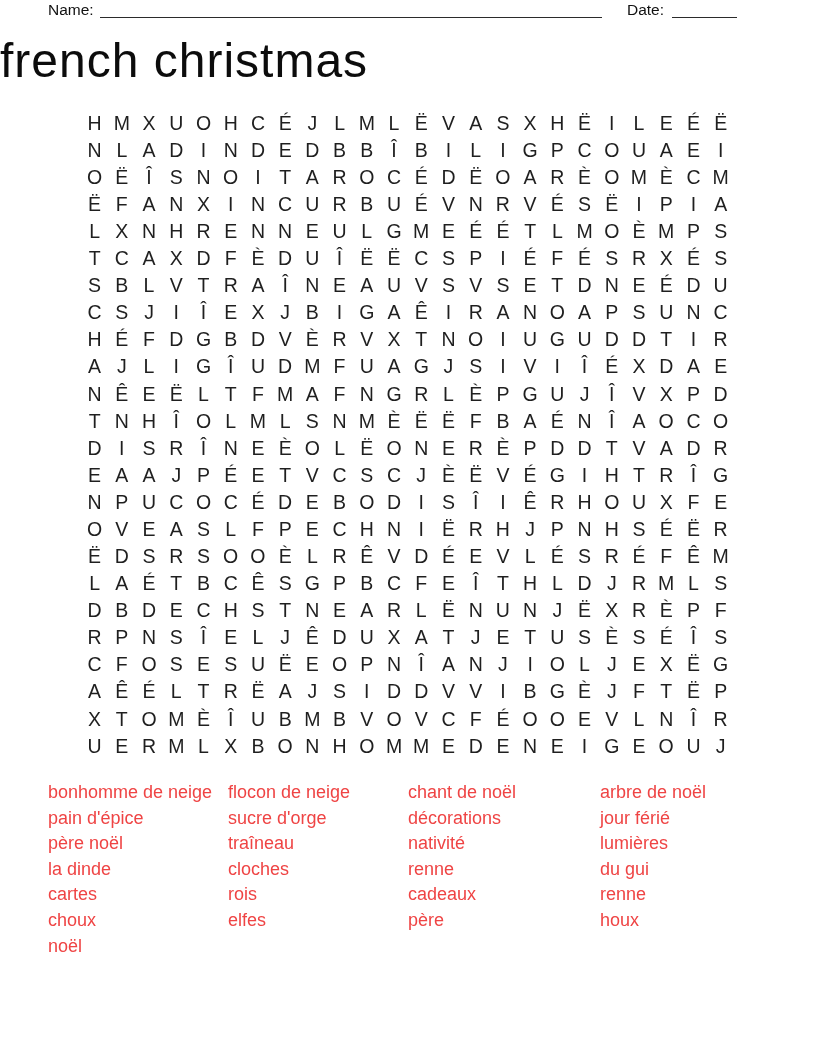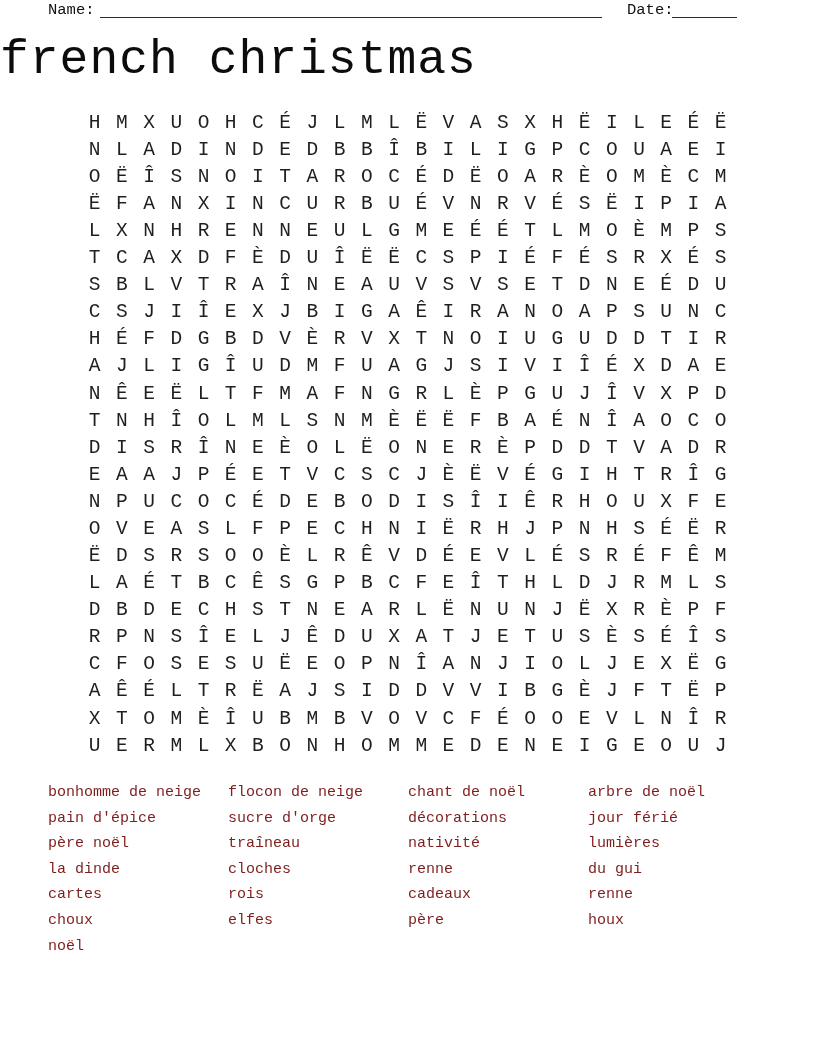--- a/index.html
+++ b/index.html
@@ -1,21 +1,21 @@
 <!DOCTYPE html>
 <html><head>
 <meta charset="utf-8">
 <style>
   html, body { margin: 0; padding: 0; background: #fff; }
   .page {
     position: relative;
     width: 816px;
     height: 1056px;
     background: #ffffff;
-    font-family: Liberation Mono, monospace;
+    font-family: Liberation Sans, sans-serif;
     color: #1c1c1c;
     overflow: hidden;
   }
   
   .hdr-label {
     position: absolute;
     top: 1px;
     font-size: 15.5px;
     color: #111;
   }
@@ -63,23 +63,23 @@
   }
 
   
   .words { position: absolute; top: 0; left: 0; }
   .word-col {
     position: absolute;
     top: 780px;
     width: 180px;
   }
   .word {
-    font-size: 15px;
+    font-size: 18px;
     line-height: 25.6px;
-    color: #7f1d1d;
+    color: #ef4444;
     white-space: nowrap;
   }
 </style>
 </head>
 <body>
 
 <div class="page">
 
   <div>
     <span class="hdr-label" id="name-label">Name:</span>
@@ -688,21 +688,21 @@
         <div class="word">elfes</div>
       </div>
       <div class="word-col" style="left: 408px;">
         <div class="word">chant de noël</div>
         <div class="word">décorations</div>
         <div class="word">nativité</div>
         <div class="word">renne</div>
         <div class="word">cadeaux</div>
         <div class="word">père</div>
       </div>
-      <div class="word-col" style="left: 588px;">
+      <div class="word-col" style="left: 600px;">
         <div class="word">arbre de noël</div>
         <div class="word">jour férié</div>
         <div class="word">lumières</div>
         <div class="word">du gui</div>
         <div class="word">renne</div>
         <div class="word">houx</div>
       </div>
     </div>
 
 </div>

